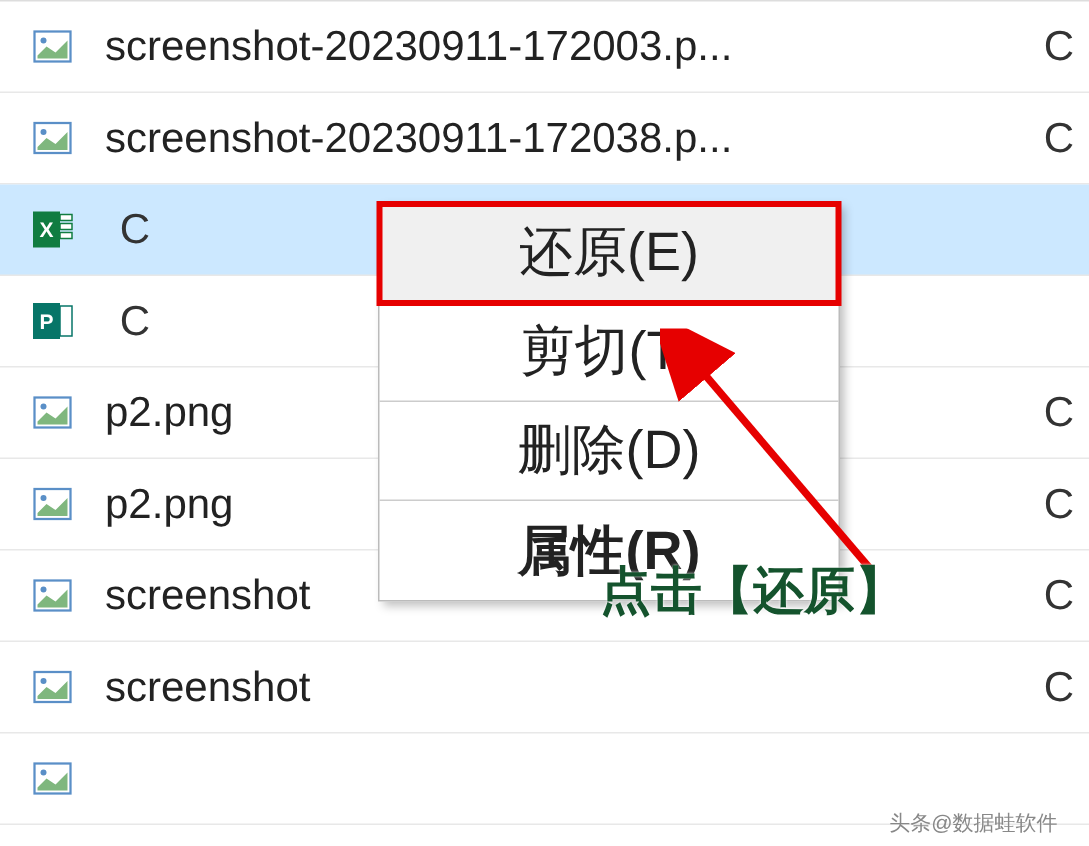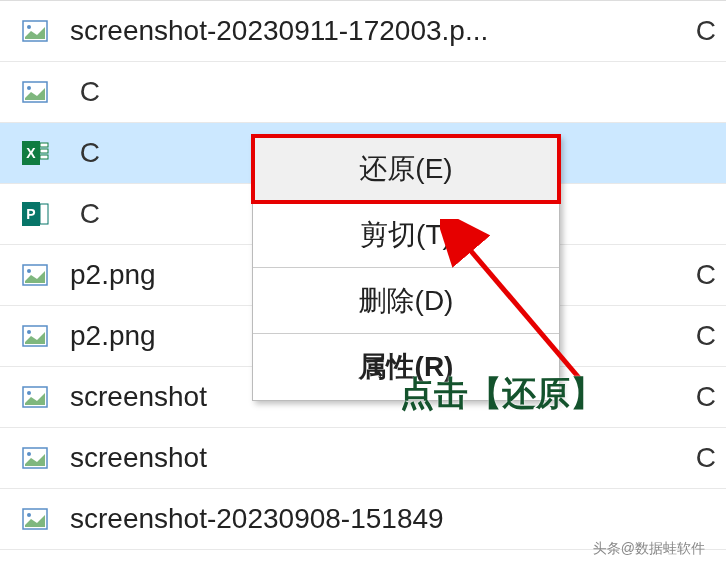--- a/index.html
+++ b/index.html
@@ -58,21 +58,21 @@
       background: #fff;
       border: 1px solid #bbb;
       box-shadow: 3px 3px 6px rgba(0,0,0,0.25);
       z-index: 10;
     }
     .menu-item {
       height: 66px;
       display: flex;
       align-items: center;
       justify-content: center;
-      font-size: 28px;
+      font-size: 36px;
       color: #222;
       border-bottom: 1px solid #ccc;
       cursor: pointer;
     }
     .menu-item:last-child {
       border-bottom: none;
       font-weight: bold;
     }
     .menu-item.highlighted {
       background: #f0f0f0;
@@ -123,20 +123,21 @@
     <span class="file-attr">C</span>
   </div>
   <div class="file-row">
     <span class="file-icon">
       <svg width="28" height="28" viewBox="0 0 28 28">
           <rect x="2" y="4" width="24" height="20" fill="#fff" stroke="#5a8fc7" stroke-width="1.5"></rect>
           <circle cx="8" cy="10" r="2" fill="#5a8fc7"></circle>
           <polyline points="4,20 10,14 16,18 24,10 24,22 4,22" fill="#7fb77e" stroke="none"></polyline>
         </svg>
     </span>
+    <span class="file-name">screenshot-20230911-172038.p...</span>
     <span class="file-attr">C</span>
   </div>
   <div class="file-row selected">
     <span class="file-icon">
       <svg width="30" height="30" viewBox="0 0 30 30">
           <rect x="2" y="3" width="18" height="24" fill="#107c41"></rect>
           <text x="11" y="20" font-size="14" fill="#fff" text-anchor="middle" font-weight="bold">X</text>
           <rect x="20" y="5" width="8" height="4" fill="#fff" stroke="#107c41"></rect>
           <rect x="20" y="11" width="8" height="4" fill="#fff" stroke="#107c41"></rect>
           <rect x="20" y="17" width="8" height="4" fill="#fff" stroke="#107c41"></rect>
@@ -199,21 +200,20 @@
     <span class="file-attr">C</span>
   </div>
   <div class="file-row">
     <span class="file-icon">
       <svg width="28" height="28" viewBox="0 0 28 28">
           <rect x="2" y="4" width="24" height="20" fill="#fff" stroke="#5a8fc7" stroke-width="1.5"></rect>
           <circle cx="8" cy="10" r="2" fill="#5a8fc7"></circle>
           <polyline points="4,20 10,14 16,18 24,10 24,22 4,22" fill="#7fb77e" stroke="none"></polyline>
         </svg>
     </span>
-    <span class="file-name">screenshot-20230908-151849</span>
     <span class="file-attr"></span>
   </div>
 </div>
 
 <div class="context-menu">
   <div class="menu-item highlighted">
     <span>还原(E)</span>
   </div>
   <div class="menu-item">
     <span>剪切(T)</span>

